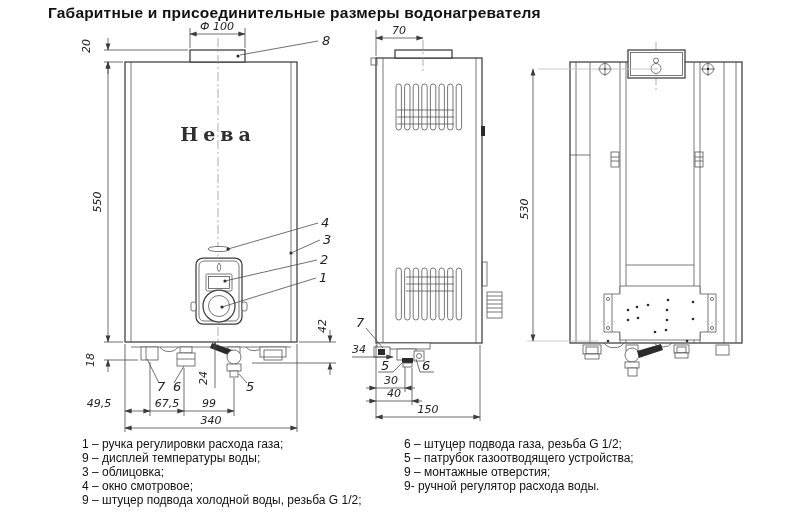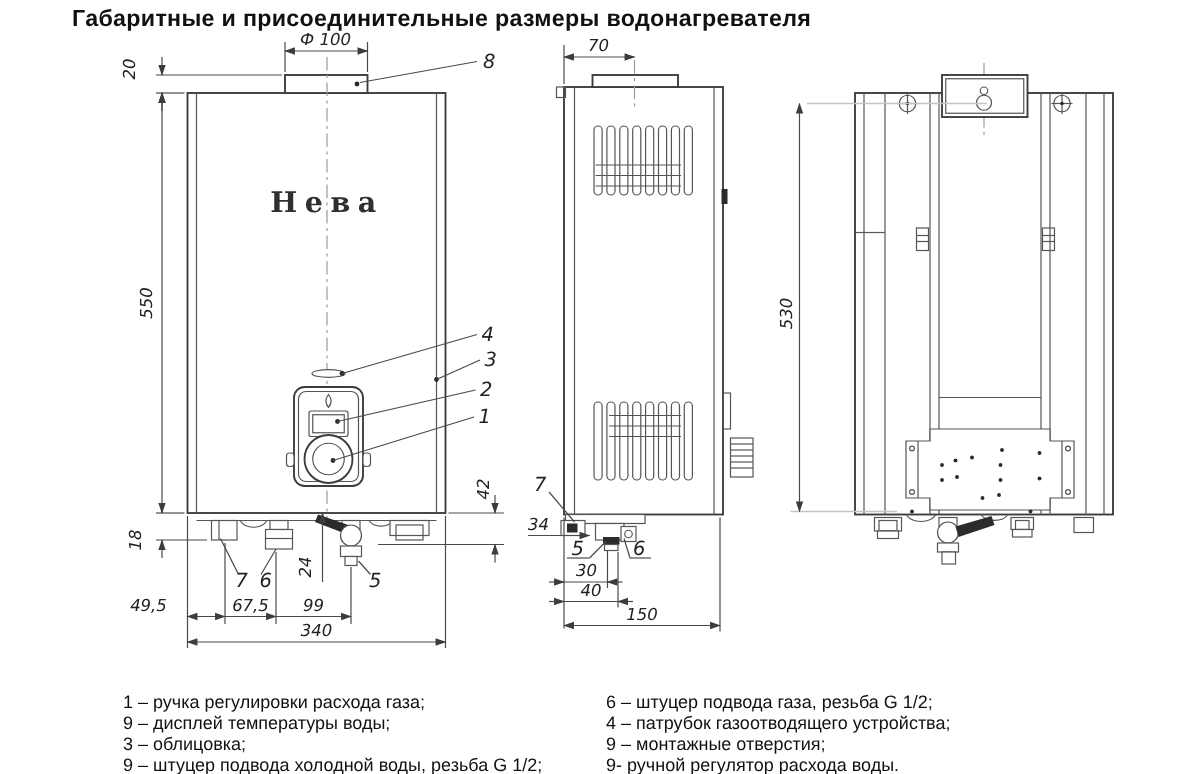--- a/index.html
+++ b/index.html
@@ -12,21 +12,21 @@
   .wl{stroke:#3c3c3c;fill:#fff;stroke-width:1.25;}
   .wt{stroke:#555;fill:#fff;stroke-width:0.8;}
   .dl{stroke:#4a4a4a;fill:none;stroke-width:0.8;}
   .cl{stroke:#9a9a9a;fill:none;stroke-width:0.8;stroke-dasharray:9 3 2 3;}
   .gl{stroke:#c4c4c4;fill:none;stroke-width:0.9;}
   .bk{fill:#2b2b2b;stroke:none;}
   .dot{fill:#2b2b2b;stroke:none;}
   .dim{font:italic 11px "DejaVu Sans",sans-serif;fill:#222;}
   .co{font:italic 13px "DejaVu Sans",sans-serif;fill:#222;}
   .brand{font:bold 19px "DejaVu Serif",serif;letter-spacing:5px;fill:#2f2f2f;}
-  .legend{position:absolute;top:437px;font-size:12px;color:#111;line-height:14px;margin-top:24px;}
+  .legend{position:absolute;top:437px;font-size:12px;color:#111;line-height:14px;}
   .legend .row{white-space:nowrap;}
   .leg-left{left:82px;}
   .leg-right{left:404px;}
 </style>
 </head>
 <body>
 
 <div class="page">
 
   <div class="title">Габаритные и присоединительные размеры водонагревателя</div>
@@ -346,22 +346,23 @@
       <line class="gl" x1="527" y1="341" x2="598" y2="341"></line>
       <line class="dl" x1="533" y1="69" x2="533" y2="341" marker-start="url(#ar)" marker-end="url(#ar)"></line>
       <text class="dim" transform="translate(528,209) rotate(-90)" text-anchor="middle">530</text>
     </g>
   </svg>
 
   <div class="legend leg-left">
     <div class="row">1 – ручка регулировки расхода газа;</div>
     <div class="row">9 – дисплей температуры воды;</div>
     <div class="row">3 – облицовка;</div>
+    <div class="row">4 – окно смотровое;</div>
     <div class="row">9 – штуцер подвода холодной воды, резьба G 1/2;</div>
   </div>
   <div class="legend leg-right">
     <div class="row">6 – штуцер подвода газа, резьба G 1/2;</div>
-    <div class="row">4 – патрубок газоотводящего устройства;</div>
+    <div class="row">5 – патрубок газоотводящего устройства;</div>
     <div class="row">9 – монтажные отверстия;</div>
     <div class="row">9- ручной регулятор расхода воды.</div>
   </div>
 
 </div>
 
 </body></html>

